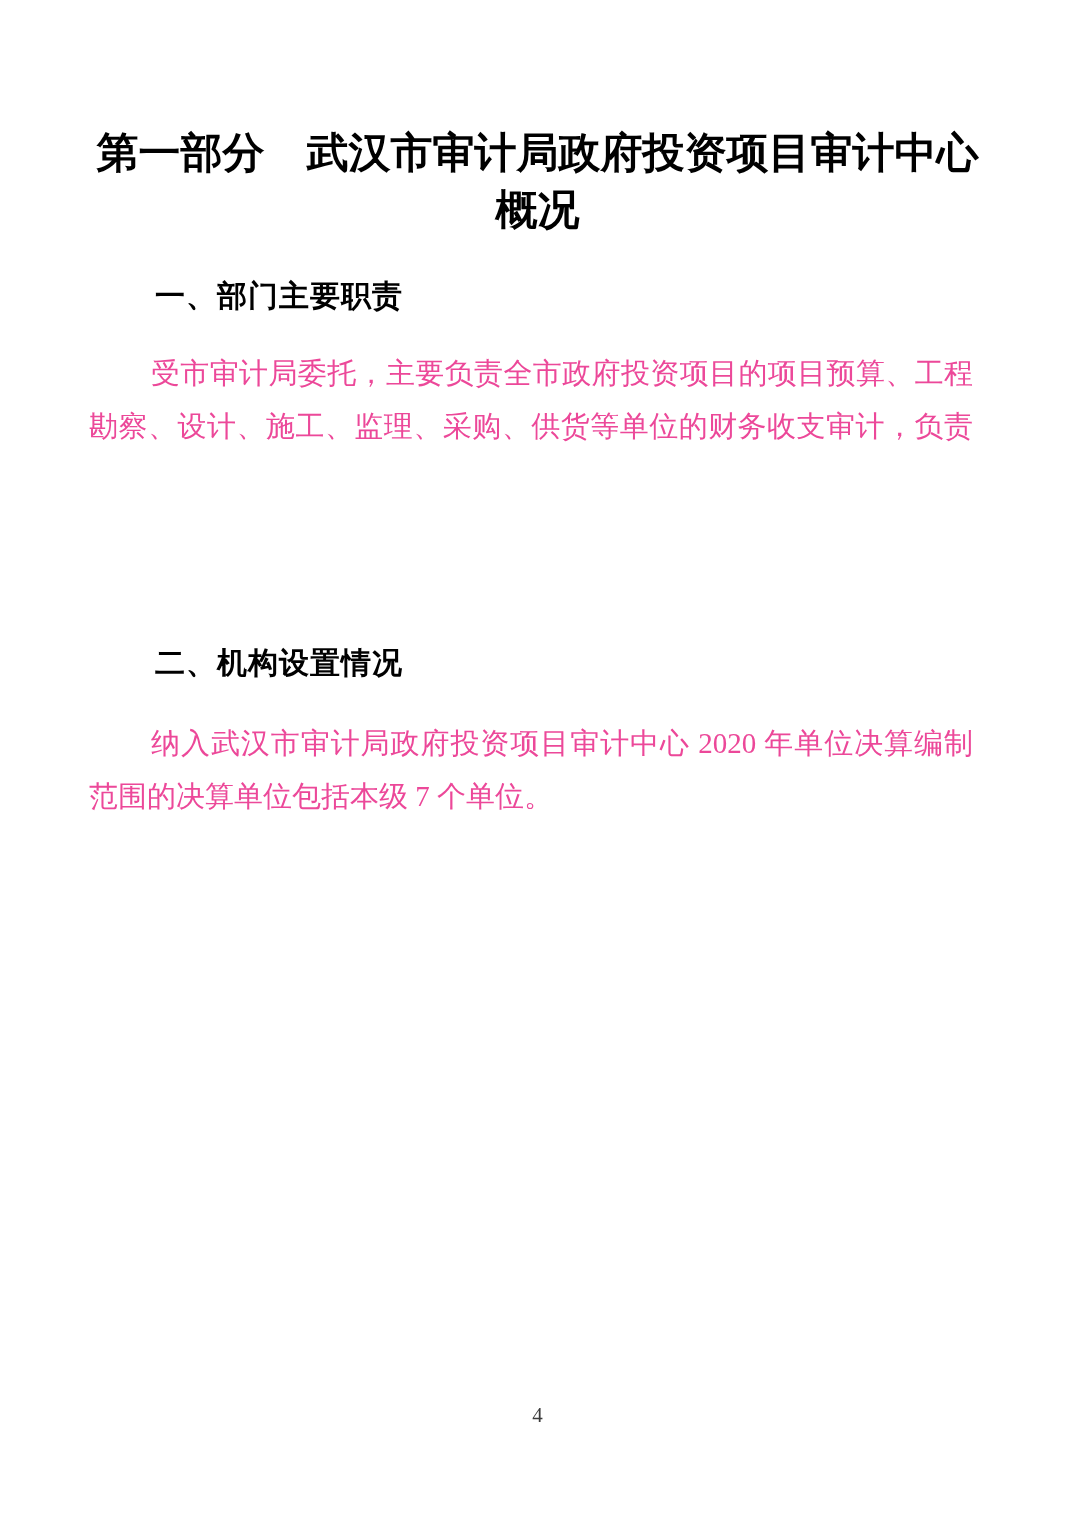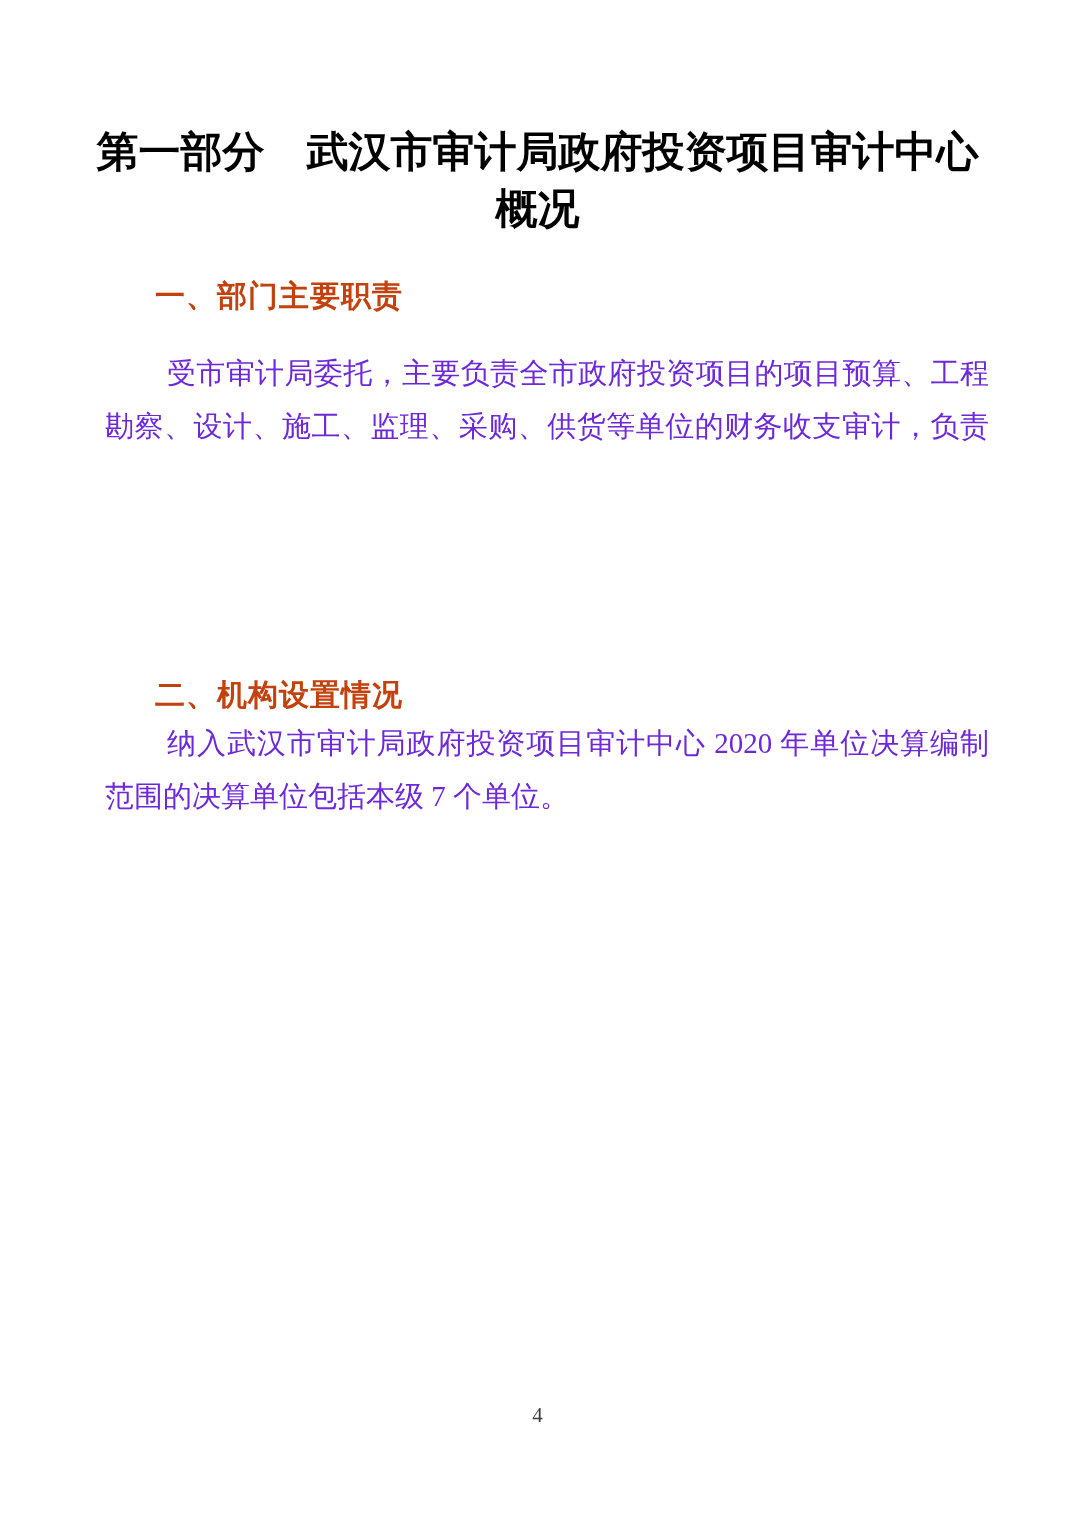--- a/index.html
+++ b/index.html
@@ -20,47 +20,46 @@
     width: 1075px;
     text-align: center;
     font-family: "Liberation Sans", sans-serif;
     font-weight: bold;
     color: #000000;
   }
   .doc-title.part1 {
     top: 124px;
     font-size: 42px;
     line-height: 57px;
-    font-family: Liberation Serif, serif;
   }
   .doc-title.part2 {
     top: 1033px;
     font-size: 40px;
     line-height: 60px;
   }
   .section-heading {
     position: absolute;
     left: 155px;
     font-family: "Liberation Sans", sans-serif;
     font-weight: bold;
     font-size: 30px;
     line-height: 36px;
-    color: #c2410c;
+    color: #000000;
     letter-spacing: 1px;
   }
   .section-heading.h1 { top: 278px; }
-  .section-heading.h2 { top: 645px; margin-top: 32px; }
+  .section-heading.h2 { top: 645px; }
   .body-para {
     position: absolute;
-    left: 105px;
+    left: 89px;
     width: 884px;
     font-family: "Liberation Serif", serif;
     font-size: 29px;
     line-height: 52.5px;
-    color: #6d28d9;
+    color: #ec4899;
   }
   .body-para.p1 { top: 347px; }
   .body-para.p2 { top: 717px; }
   .body-line {
     white-space: nowrap;
   }
   .body-line.justified {
     white-space: normal;
     text-align: justify;
     text-align-last: justify;

